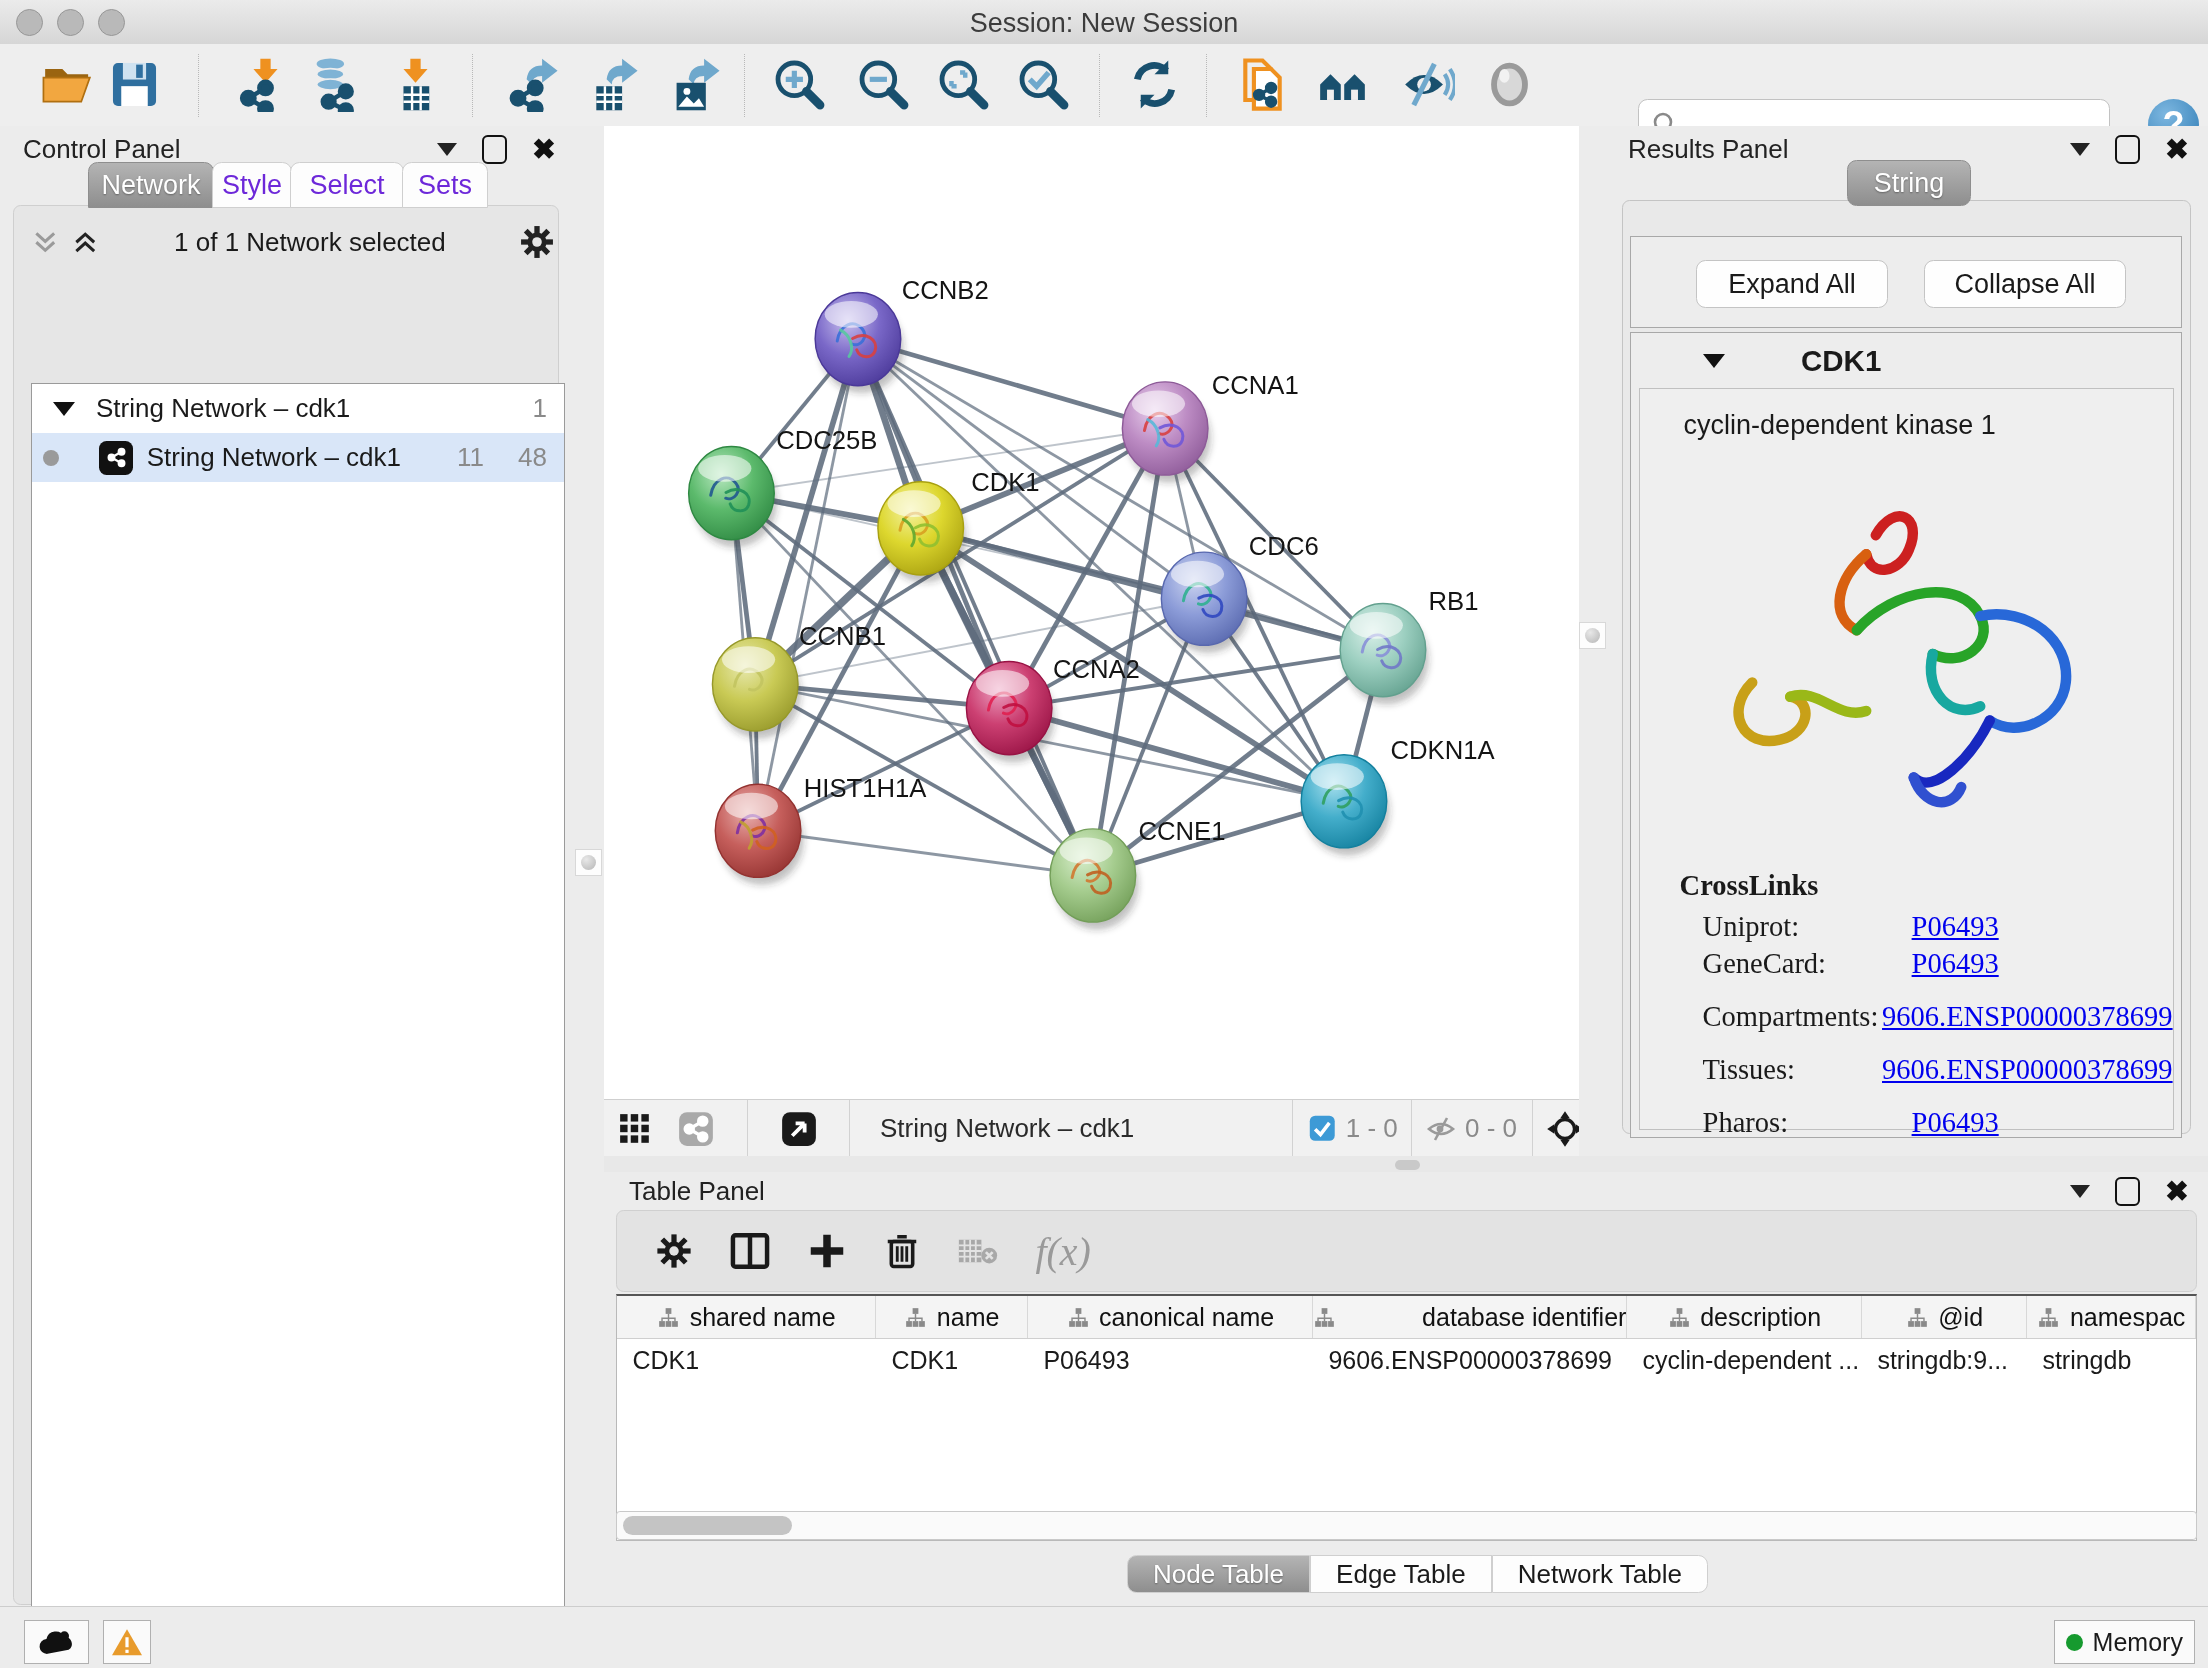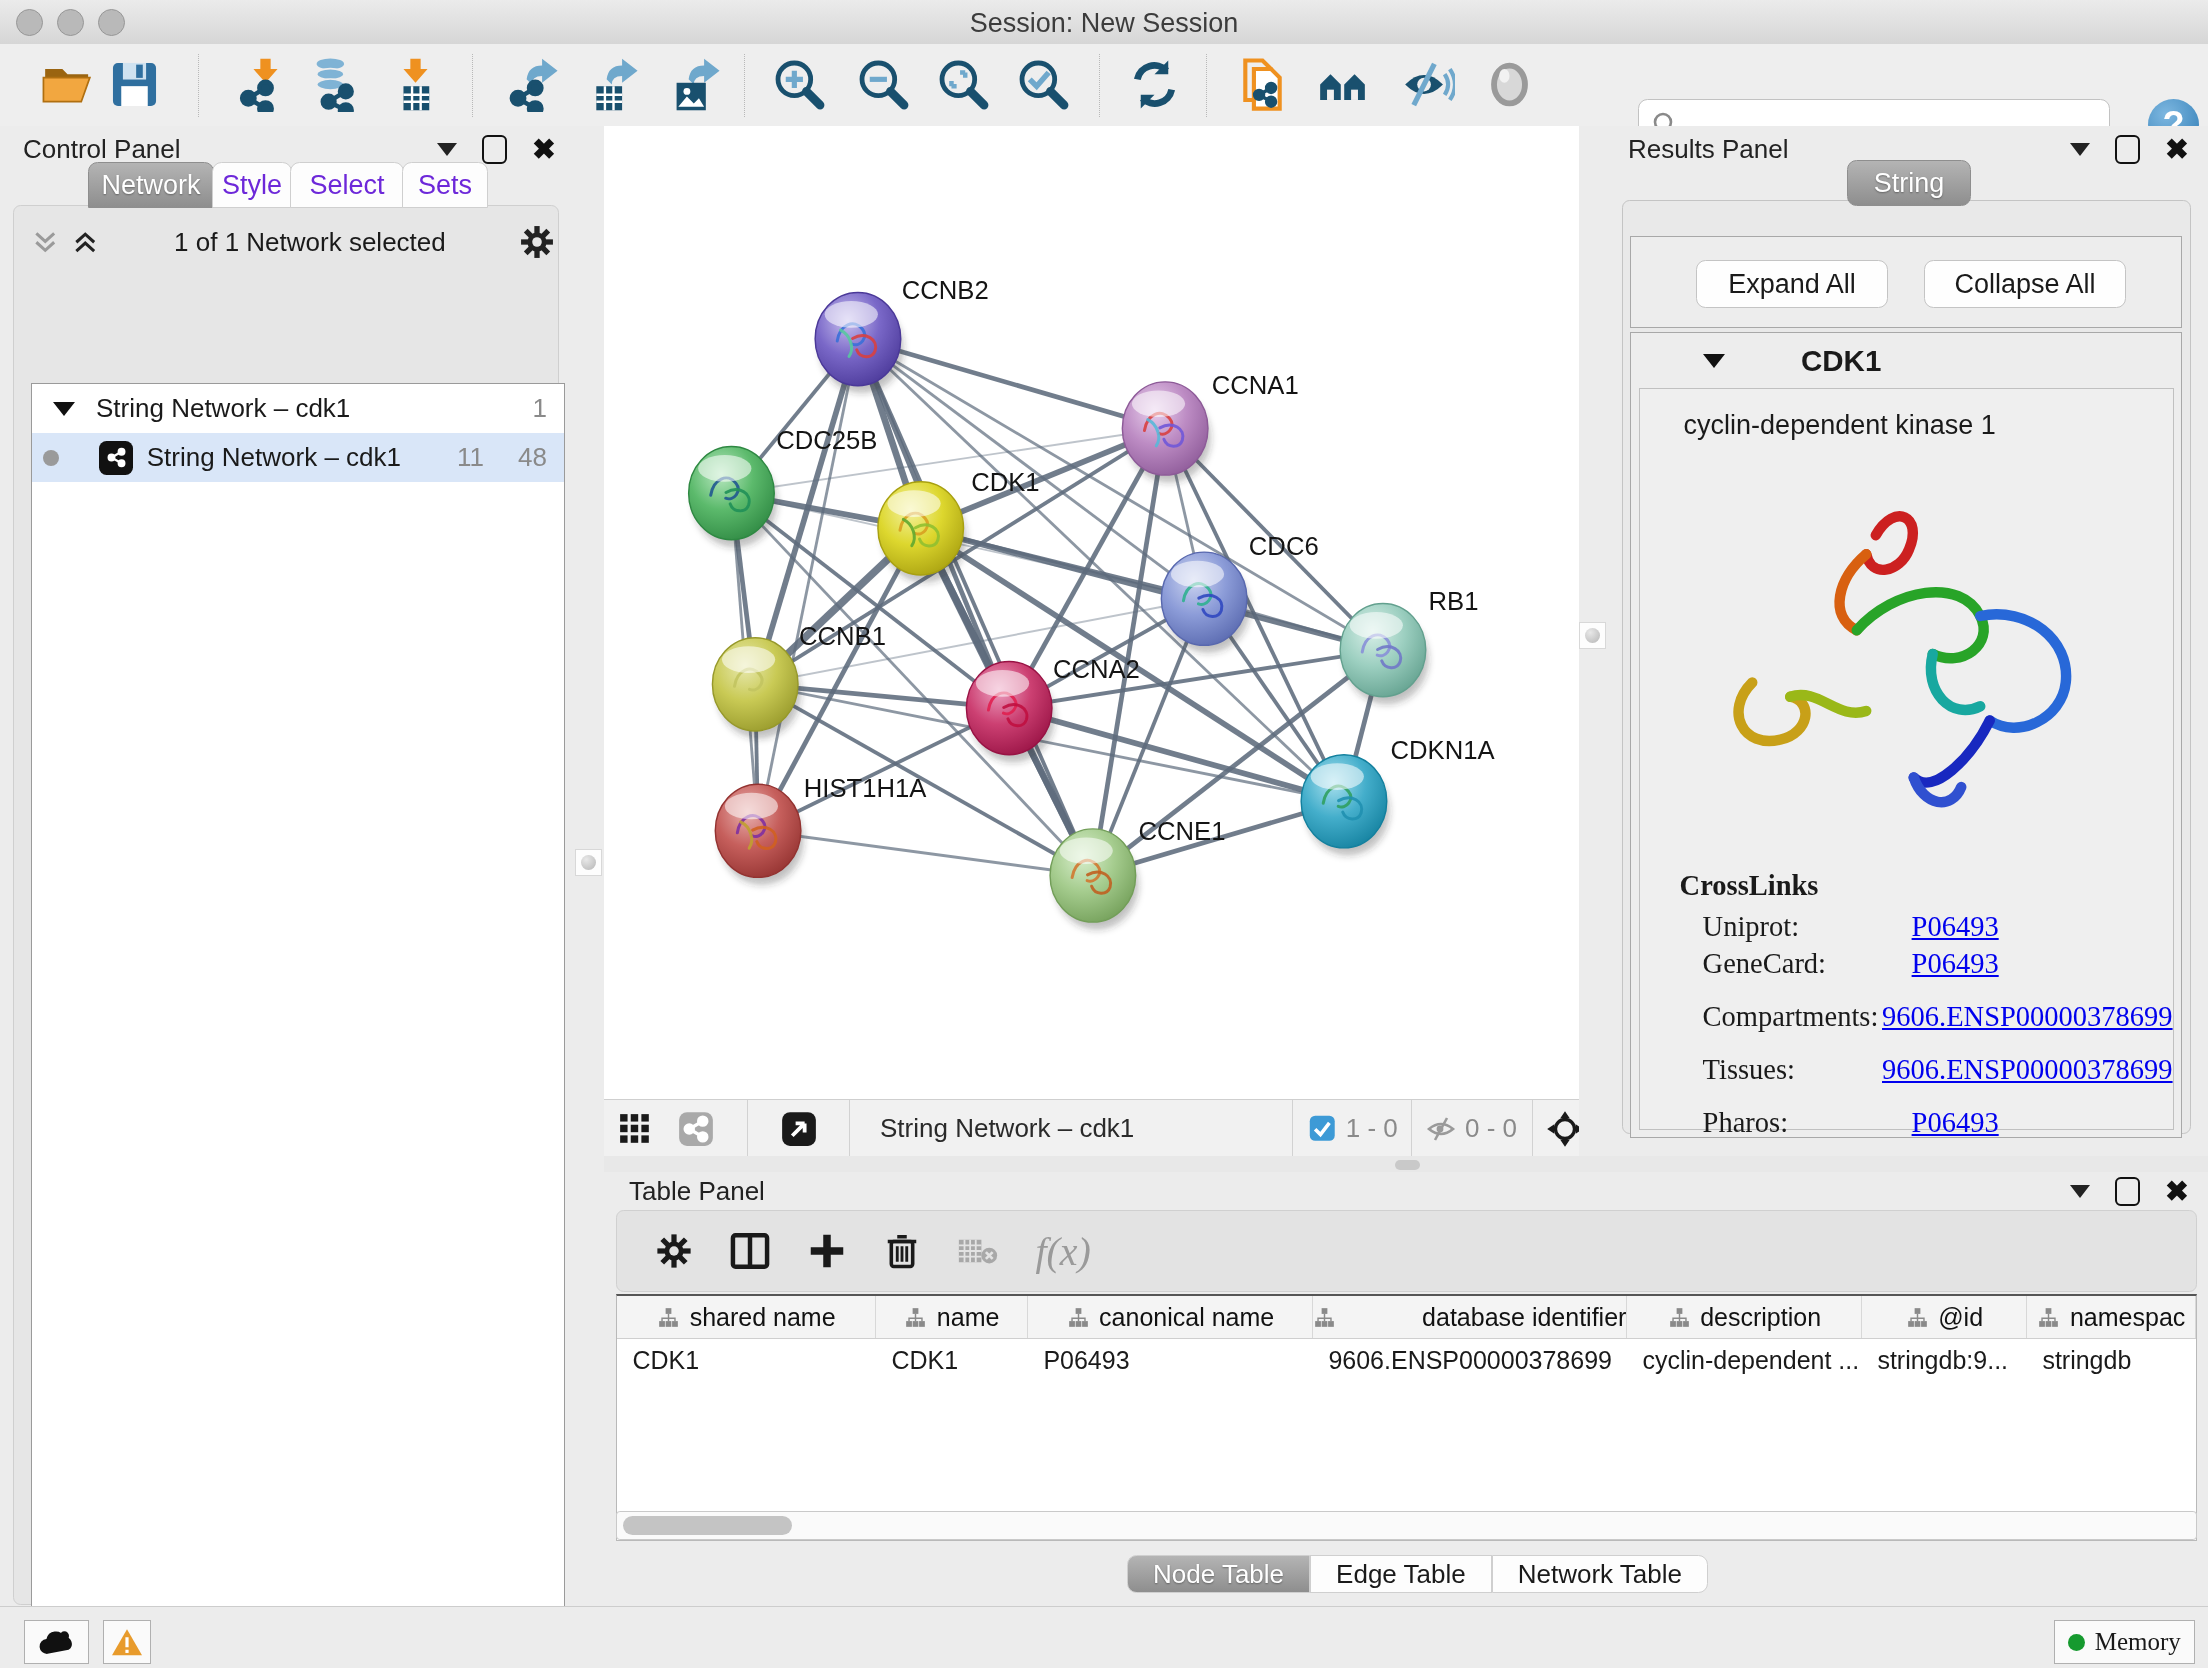--- a/index.html
+++ b/index.html
@@ -70,21 +70,21 @@
   .tp-drow{display:flex;height:42px;}
   .tp-dcell{display:flex;align-items:center;font-size:25px;padding-left:15px;box-sizing:border-box;overflow:hidden;white-space:nowrap;}
   .hscroll{left:12.4px;top:339px;width:1581px;height:28.5px;background:#fafafa;border:1px solid #c9c9c9;border-radius:3.8px;box-sizing:border-box;}
   .hthumb{left:5.7px;top:3.8px;width:169px;height:19px;background:#c4c4c4;border-radius:9.5px;}
   .tp-tabs{left:523px;top:383px;display:flex;align-items:flex-end;}
   .tp-tab{height:36px;padding:0 25px;display:flex;align-items:center;font-size:26px;background:#fdfdfd;
      border:1px solid #cfcfcf;}
   .tp-tab.sel{background:linear-gradient(#b4b4b4,#8e8e8e);color:#fff;text-shadow:0 1px 1.9px rgba(0,0,0,.35);}
   
   .statusbar{left:0;top:1606px;width:2208px;height:62px;background:#ececec;border-top:1.9px solid #cdcdcd;}
-  .sbtn{top:13.3px;height:42px;background:#fafafa;border:1.9px solid #b0b0b0;display:flex;align-items:center;justify-content:center;gap:9.5px;font-family:Liberation Serif, serif;}
+  .sbtn{top:13.3px;height:42px;background:#fafafa;border:1.9px solid #b0b0b0;display:flex;align-items:center;justify-content:center;gap:9.5px;}
   .memdot{width:17px;height:17px;border-radius:50%;background:#169a2f;}
   svg text{font-family:"Liberation Sans", sans-serif;}
 </style>
 </head>
 <body>
 
 <div class="abs titlebar">
   <div class="abs tl" style="left:16px"></div>
   <div class="abs tl" style="left:57px"></div>
   <div class="abs tl" style="left:98px"></div>

